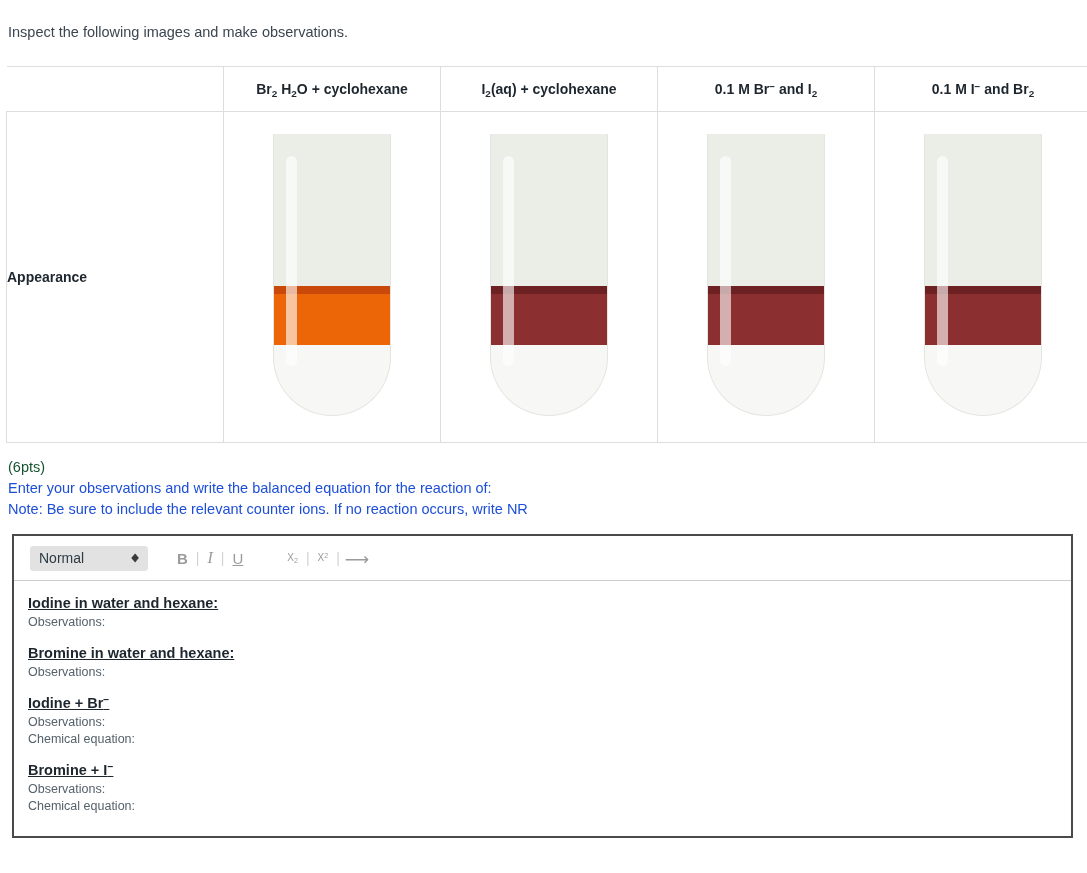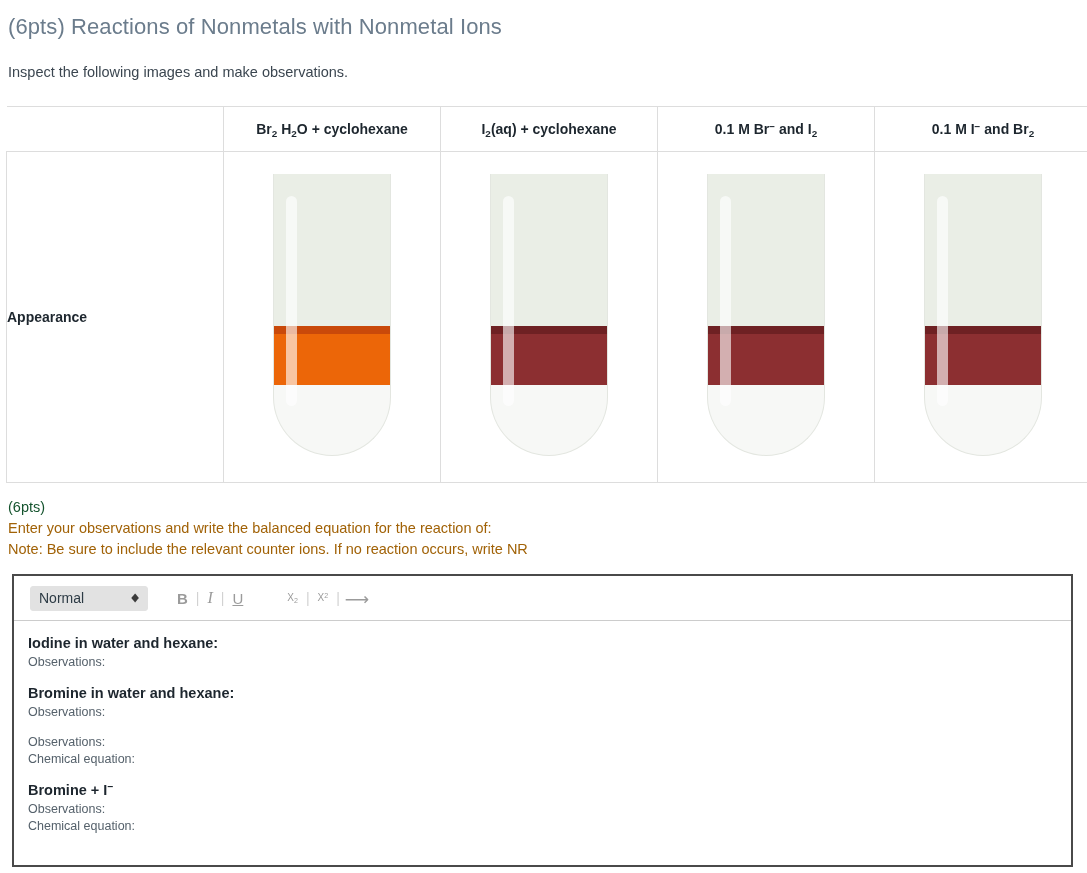--- a/index.html
+++ b/index.html
@@ -118,21 +118,21 @@
     background: rgba(255,255,255,0.62);
   }
 
   
   .prompt {
     margin: 14px 0 0 8px;
     font-size: 14.5px;
     line-height: 1.45;
   }
   .prompt .pts { color: #14532d; }
-  .prompt .line { color: #a16207; }
+  .prompt .line { color: #1d4ed8; }
 
   
   .editor {
     margin: 14px 0 0 12px;
     width: 1061px;
     box-sizing: border-box;
     border: 2px solid #4a4a4a;
     background: #ffffff;
   }
   .editor-toolbar {
@@ -196,35 +196,35 @@
 
   .editor-body {
     padding: 14px 14px 16px 14px;
     min-height: 214px;
   }
   .doc-heading {
     font-size: 14.5px;
     font-weight: bold;
     color: #1d262e;
     margin: 0 0 4px 0;
+    text-decoration: underline;
   }
   .doc-sub {
     font-size: 12.5px;
     color: #55616b;
     margin: 0 0 7px 0;
   }
   .doc-sub.tight { margin-bottom: 3px; }
   .doc-block + .doc-block { margin-top: 16px; }
 </style>
 </head>
 <body>
 
 <div class="page">
 
-  <h1 class="page-title">(6pts) Reactions of Nonmetals with Nonmetal Ions</h1>
   <p class="intro-text">Inspect the following images and make observations.</p>
 
   <table class="obs-table">
     <colgroup>
       <col class="label-col">
       <col class="data-col">
         <col class="data-col">
         <col class="data-col">
         <col class="data-col">
     </colgroup>
@@ -337,20 +337,21 @@
         <div class="doc-heading">Iodine in water and hexane:</div>
         <div class="doc-sub">Observations:</div>
       </div>
 
       <div class="doc-block">
         <div class="doc-heading">Bromine in water and hexane:</div>
         <div class="doc-sub">Observations:</div>
       </div>
 
       <div class="doc-block">
+        <div class="doc-heading">Iodine + Br<sup>−</sup></div>
         <div class="doc-sub tight">Observations:</div>
         <div class="doc-sub">Chemical equation:</div>
       </div>
 
       <div class="doc-block">
         <div class="doc-heading">Bromine + I<sup>−</sup></div>
         <div class="doc-sub tight">Observations:</div>
         <div class="doc-sub">Chemical equation:</div>
       </div>
 

